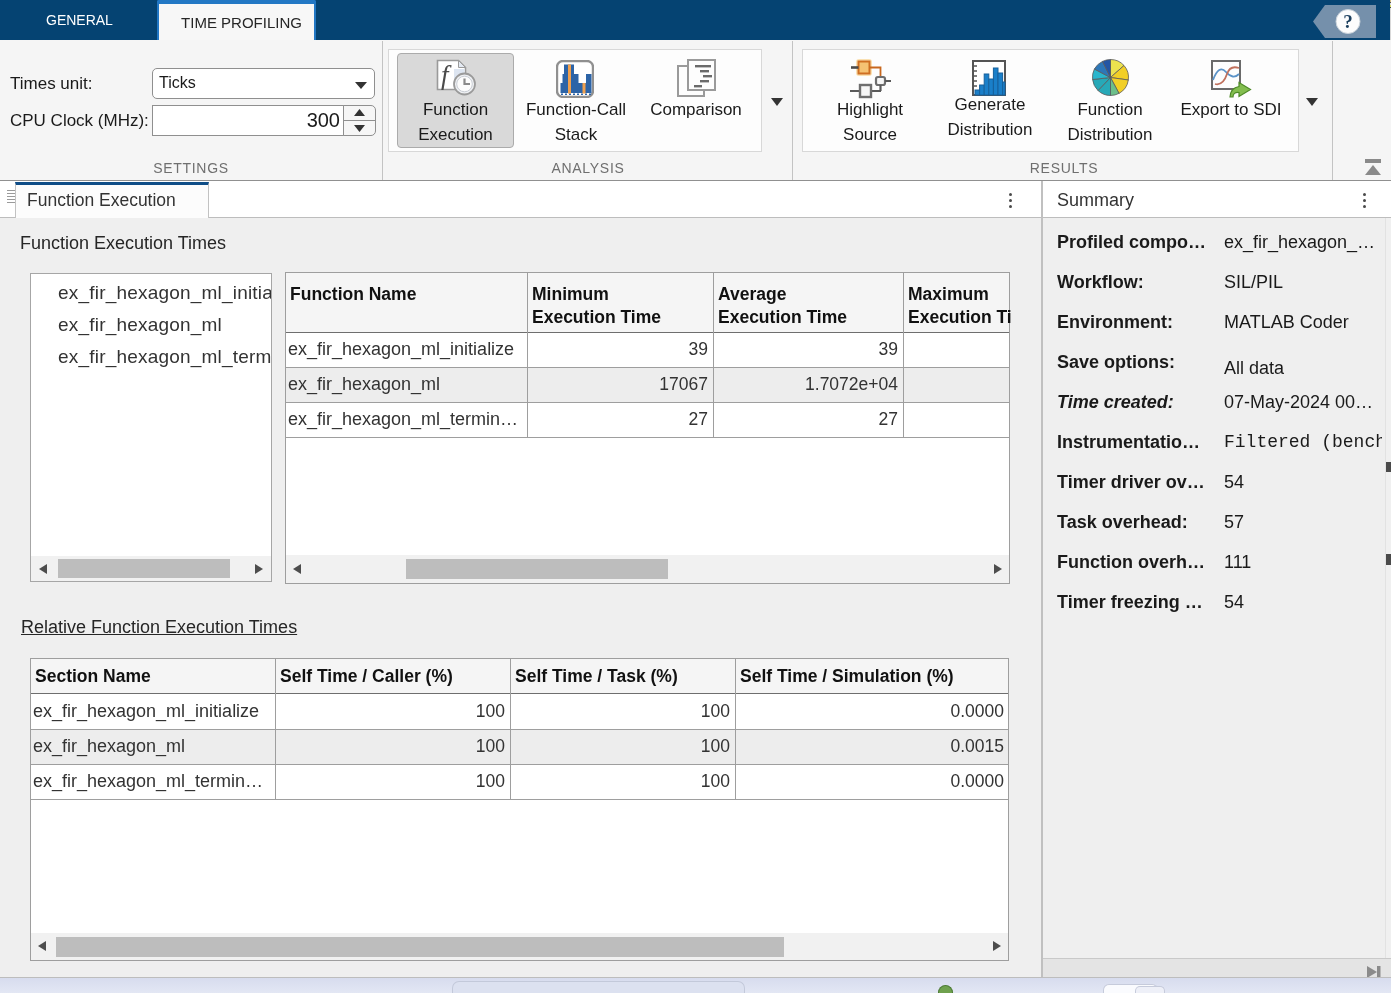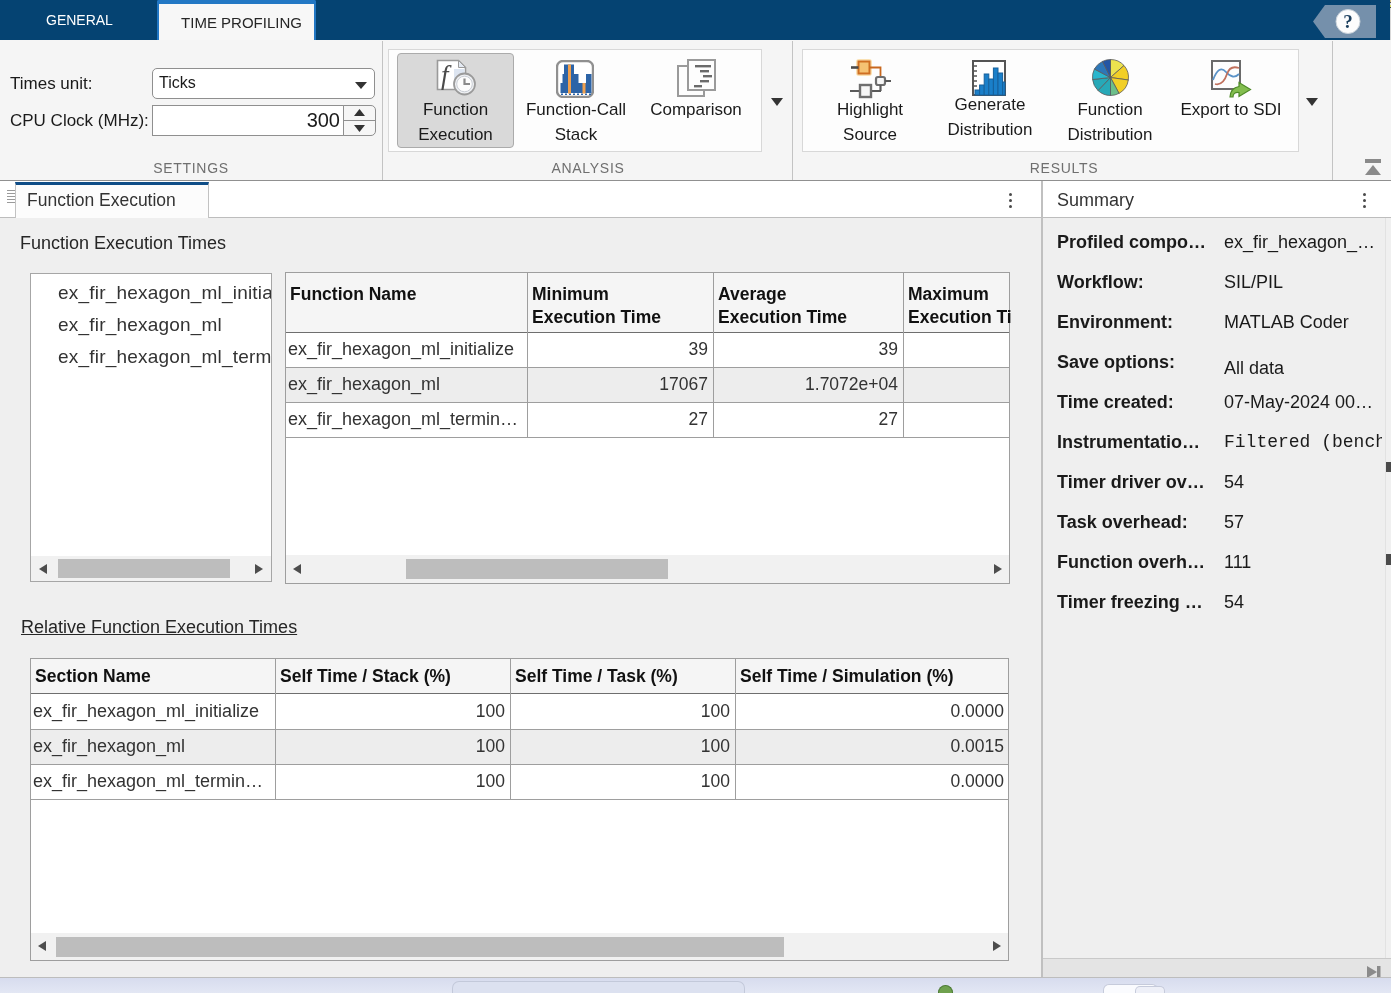--- a/index.html
+++ b/index.html
@@ -233,21 +233,21 @@
     </svg>
     <div class="abs" style="left:406px;top:559px;width:262px;height:20px;background:#bdbdbd;"></div>
   </div>
 
 <div id="table2">
     <div class="abs" style="left:30px;top:658px;width:979px;height:303px;background:#fff;border:1px solid #9e9e9e;box-sizing:border-box;"></div>
     <div class="abs" style="left:31px;top:729px;width:977px;height:35px;background:#ededed;"></div>
     <div class="abs" style="left:31px;top:659px;width:977px;height:35px;background:#f5f5f5;border-bottom:1px solid #6e6e6e;box-sizing:border-box;"></div>
     <div class="tblcell hdr" style="left:35px;top:659px;width:235px;height:35px;font-size:17.5px;">Section Name</div>
     <div class="abs" style="left:275px;top:659px;width:1px;height:141px;background:#9e9e9e;"></div>
-    <div class="tblcell hdr" style="left:280px;top:659px;width:225px;height:35px;font-size:17.5px;">Self Time / Stack (%)</div>
+    <div class="tblcell hdr" style="left:280px;top:659px;width:225px;height:35px;font-size:17.5px;">Self Time / Caller (%)</div>
     <div class="abs" style="left:510px;top:659px;width:1px;height:141px;background:#9e9e9e;"></div>
     <div class="tblcell hdr" style="left:515px;top:659px;width:215px;height:35px;font-size:17.5px;">Self Time / Task (%)</div>
     <div class="abs" style="left:735px;top:659px;width:1px;height:141px;background:#9e9e9e;"></div>
     <div class="tblcell hdr" style="left:740px;top:659px;width:264px;height:35px;font-size:17.5px;">Self Time / Simulation (%)</div>
     <div class="abs" style="left:31px;top:729px;width:977px;height:1px;background:#9e9e9e;"></div>
     <div class="tblcell c0" style="left:33px;top:694px;width:237px;height:35px;font-size:17.5px;color:#333;">ex_fir_hexagon_ml_initialize</div>
     <div class="tblcell num" style="left:278px;top:694px;width:227px;height:35px;font-size:17.5px;color:#333;">100</div>
     <div class="tblcell num" style="left:513px;top:694px;width:217px;height:35px;font-size:17.5px;color:#333;">100</div>
     <div class="tblcell num" style="left:738px;top:694px;width:266px;height:35px;font-size:17.5px;color:#333;">0.0000</div>
     <div class="abs" style="left:31px;top:764px;width:977px;height:1px;background:#9e9e9e;"></div>
@@ -281,21 +281,21 @@
 <div class="abs" style="left:1363px;top:205px;width:3px;height:3px;background:#4a4a4a;border-radius:50%;"></div>
 <div id="summary">
     <div class="abs sumlbl" style="left:1057px;top:232px;width:165px;white-space:nowrap;overflow:hidden;">Profiled compo…</div>
     <div class="abs sumval" style="left:1224px;top:232px;width:158px;white-space:nowrap;overflow:hidden;">ex_fir_hexagon_…</div>
     <div class="abs sumlbl" style="left:1057px;top:272px;width:165px;white-space:nowrap;overflow:hidden;">Workflow:</div>
     <div class="abs sumval" style="left:1224px;top:272px;width:158px;white-space:nowrap;overflow:hidden;">SIL/PIL</div>
     <div class="abs sumlbl" style="left:1057px;top:312px;width:165px;white-space:nowrap;overflow:hidden;">Environment:</div>
     <div class="abs sumval" style="left:1224px;top:312px;width:158px;white-space:nowrap;overflow:hidden;">MATLAB Coder</div>
     <div class="abs sumlbl" style="left:1057px;top:352px;width:165px;white-space:nowrap;overflow:hidden;">Save options:</div>
     <div class="abs sumval" style="left:1224px;top:336px;width:158px;white-space:nowrap;overflow:hidden;margin-top:22px;">All data</div>
-    <div class="abs sumlbl" style="left:1057px;top:392px;width:165px;white-space:nowrap;overflow:hidden;">Time created:</div>
+    <div class="abs sumlbl" style="left:1057px;top:392px;width:165px;white-space:nowrap;overflow:hidden;font-style:italic;">Time created:</div>
     <div class="abs sumval" style="left:1224px;top:392px;width:158px;white-space:nowrap;overflow:hidden;">07-May-2024 00…</div>
     <div class="abs sumlbl" style="left:1057px;top:432px;width:165px;white-space:nowrap;overflow:hidden;">Instrumentatio…</div>
     <div class="abs sumval" style="left:1224px;top:432px;width:158px;white-space:nowrap;overflow:hidden;font-family:Liberation Mono, monospace;">Filtered (bench…</div>
     <div class="abs sumlbl" style="left:1057px;top:472px;width:165px;white-space:nowrap;overflow:hidden;">Timer driver ov…</div>
     <div class="abs sumval" style="left:1224px;top:472px;width:158px;white-space:nowrap;overflow:hidden;">54</div>
     <div class="abs sumlbl" style="left:1057px;top:512px;width:165px;white-space:nowrap;overflow:hidden;">Task overhead:</div>
     <div class="abs sumval" style="left:1224px;top:512px;width:158px;white-space:nowrap;overflow:hidden;">57</div>
     <div class="abs sumlbl" style="left:1057px;top:552px;width:165px;white-space:nowrap;overflow:hidden;">Function overh…</div>
     <div class="abs sumval" style="left:1224px;top:552px;width:158px;white-space:nowrap;overflow:hidden;">111</div>
     <div class="abs sumlbl" style="left:1057px;top:592px;width:165px;white-space:nowrap;overflow:hidden;">Timer freezing …</div>

